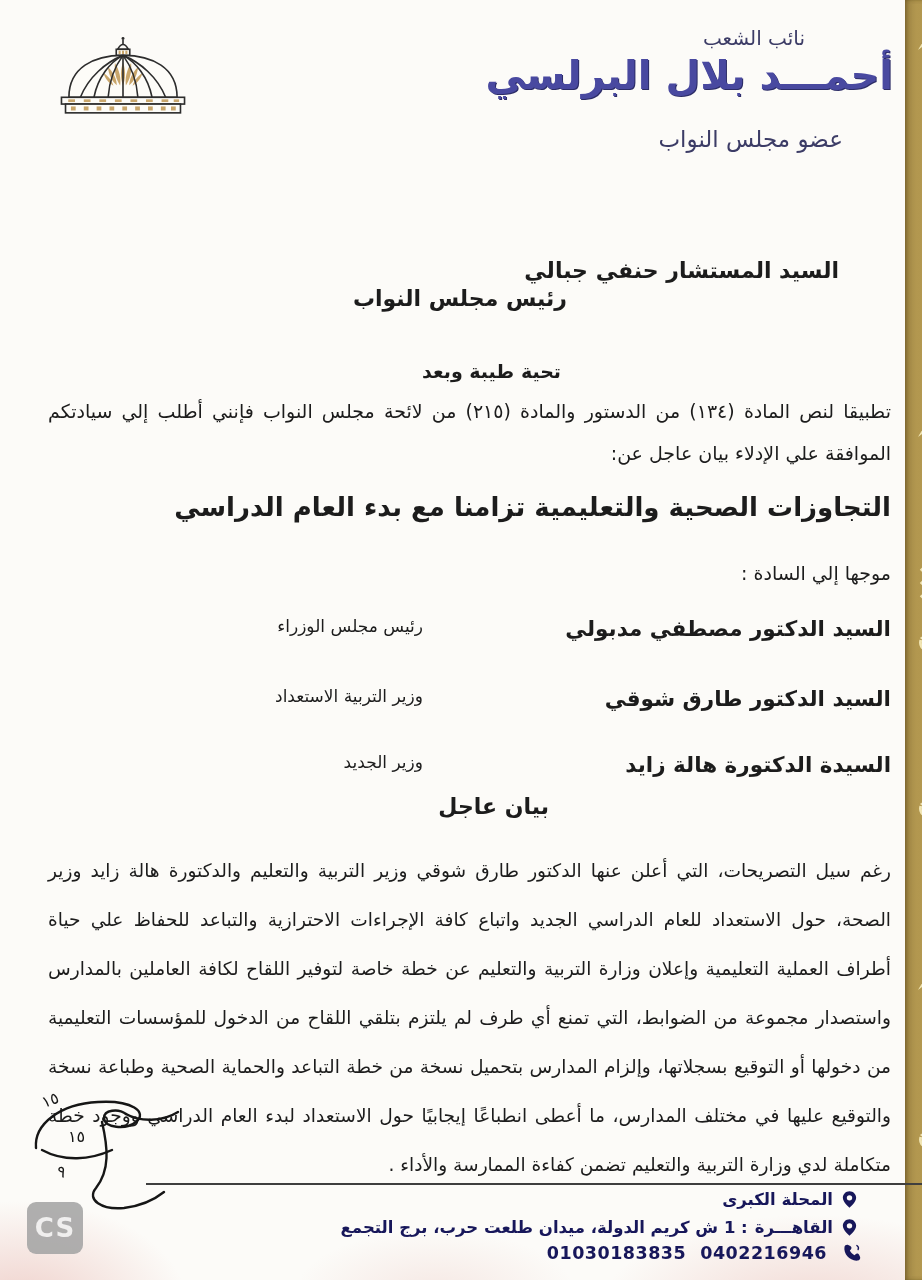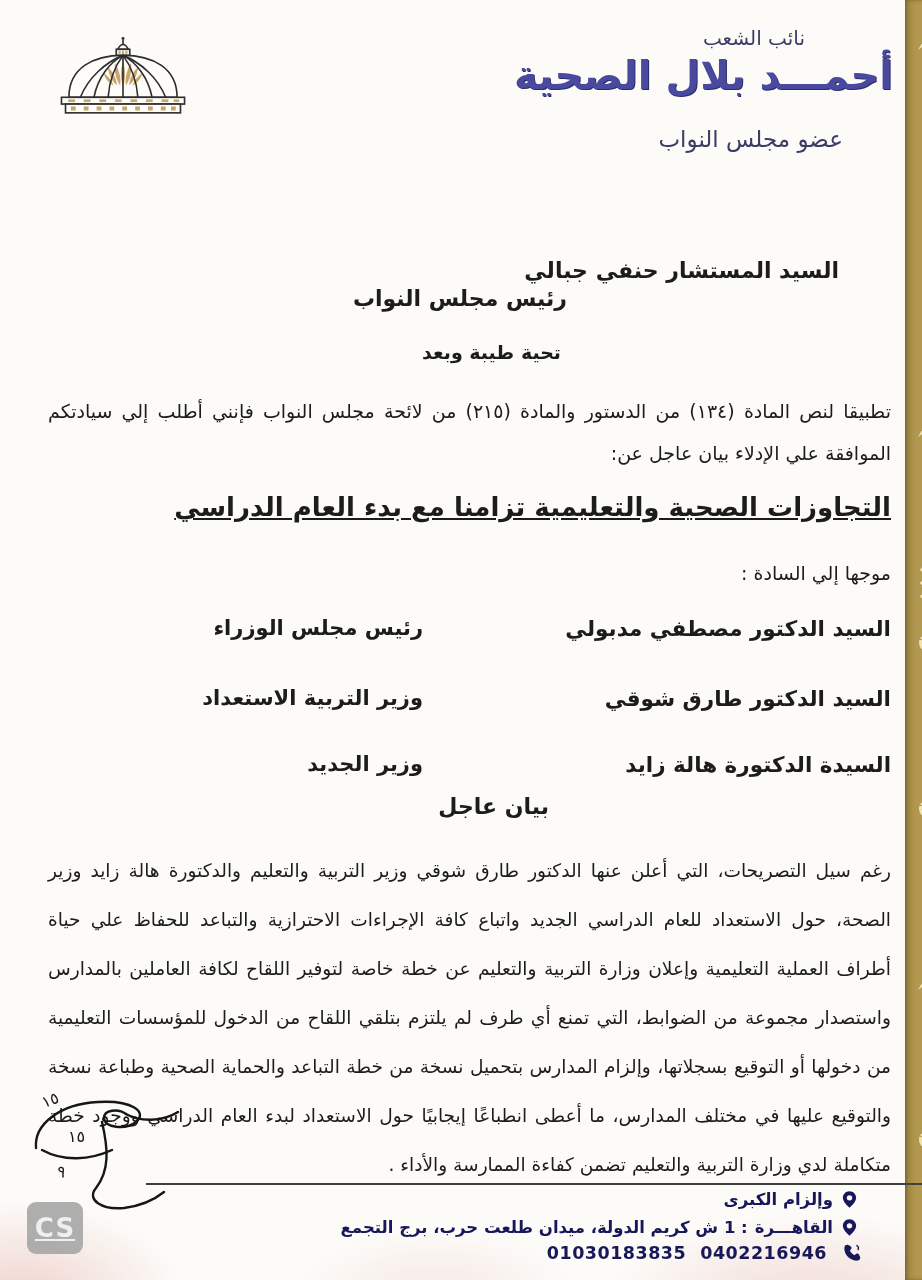--- a/index.html
+++ b/index.html
@@ -23,37 +23,37 @@
   .glyph-strip .glyph{line-height:0;}
   
   .content{position:absolute;left:0;top:0;right:62px;bottom:0;direction:rtl;z-index:4;}
   .abs{position:absolute;}
   .brand-small{font-size:20px;color:#3c3c66;}
   .brand-name{font-size:40px;font-weight:700;color:#4949a0;text-shadow:1px 1px 0 #2c2c66;letter-spacing:1px;}
   .brand-sub{font-size:23px;color:#3c3c66;}
   .bold{font-weight:700;}
   .para{text-align:justify;font-size:19px;line-height:42px;}
   .bodytext{text-align:justify;font-size:18.6px;line-height:49px;}
-  .subject{font-size:26px;font-weight:700;letter-spacing:.5px;text-decoration:underline;}
+  .subject{font-size:26px;font-weight:700;letter-spacing:.5px;}
   .row-name{font-size:21.5px;font-weight:700;}
-  .row-pos{font-size:21px;font-weight:700;text-align:right;}
+  .row-pos{font-size:17px;font-weight:400;text-align:right;}
   
   .divider{position:absolute;top:1183px;left:146px;right:0;border-top:2px solid #3f3f3f;z-index:6;}
   .office-line,.phone-line{
     position:absolute;display:flex;align-items:center;gap:7px;direction:rtl;z-index:7;
     color:#17175a;font-weight:700;font-size:16.5px;white-space:nowrap;
   }
   .phone-line{gap:14px;font-size:17.5px;letter-spacing:.5px;}
   .num{direction:ltr;unicode-bidi:bidi-override;}
   
   .wm-text{position:absolute;left:96px;top:1208px;z-index:6;font-size:36px;color:#aeaeae;opacity:.85;letter-spacing:.5px;}
   .cs-badge{
     position:absolute;left:27px;top:1202px;width:56px;height:52px;z-index:6;border-radius:9px;
     background:#a5a5a5;opacity:.88;display:flex;align-items:center;justify-content:center;
-    color:#efefef;font-size:26px;font-weight:700;letter-spacing:1px;text-decoration:underline;
+    color:#efefef;font-size:26px;font-weight:700;letter-spacing:1px;
   }
   .signature{position:absolute;left:20px;top:1078px;z-index:5;}
   .logo{position:absolute;left:52px;top:30px;z-index:4;}
 </style>
 </head>
 <body>
 
 <div class="page">
 
   <div class="glyph-strip">
@@ -222,26 +222,26 @@
         <rect x="142" y="107.5" width="7" height="6"></rect>
           <rect x="161" y="107.5" width="7" height="6"></rect>
         <rect x="176" y="107.5" width="7" height="6"></rect>
       </g>
     </g>
   </svg>
 
   <div class="content">
 
     <div class="abs brand-small" style="top:26px;right:100px;">نائب الشعب</div>
-    <div class="abs brand-name" style="top:52px;right:12px;">أحمـــد بلال الصحية</div>
+    <div class="abs brand-name" style="top:52px;right:12px;">أحمـــد بلال البرلسي</div>
     <div class="abs brand-sub" style="top:126px;right:62px;">عضو مجلس النواب</div>
 
     <div class="abs bold" style="top:214px;right:66px;font-size:22px;margin-top:44px;">السيد المستشار حنفي جبالي</div>
     <div class="abs bold" style="top:286px;right:338px;font-size:22px;margin-left:46px;">رئيس مجلس النواب</div>
-    <div class="abs bold" style="top:341px;right:344px;font-size:19px;">تحية طيبة وبعد</div>
+    <div class="abs bold" style="top:360px;right:344px;font-size:19px;">تحية طيبة وبعد</div>
 
     <div class="abs para" style="top:390px;right:14px;left:48px;">تطبيقا لنص المادة (١٣٤) من الدستور والمادة (٢١٥) من لائحة مجلس النواب فإنني أطلب إلي سيادتكم الموافقة علي الإدلاء بيان عاجل عن:</div>
 
     <div class="abs subject" style="top:492px;right:14px;">التجاوزات الصحية والتعليمية تزامنا مع بدء العام الدراسي</div>
 
     <div class="abs" style="top:562px;right:14px;font-size:19px;">موجها إلي السادة :</div>
 
     <div>
       <span class="abs row-name" style="top:616px;right:14px;">السيد الدكتور مصطفي مدبولي</span>
       <span class="abs row-pos" style="top:616px;right:482px;">رئيس مجلس الوزراء</span>
@@ -274,21 +274,21 @@
   </svg>
 
   <div class="divider"></div>
 
   <div class="office-line" style="top:1190px;right:108px;">
     <span style="line-height:0;">
       <svg width="19" height="19" viewBox="0 0 24 24" fill="#17175a">
           <path d="M12 1.5 C7.3 1.5 3.6 5.2 3.6 9.9 c0 5.8 8.4 12.6 8.4 12.6 s8.4-6.8 8.4-12.6 C20.4 5.2 16.7 1.5 12 1.5 Z M12 13.3 a3.4 3.4 0 1 1 0-6.8 a3.4 3.4 0 0 1 0 6.8 Z"></path>
         </svg>
     </span>
-    <span>وإلزام الكبرى</span>
+    <span>المحلة الكبرى</span>
   </div>
 
   <div class="office-line" style="top:1218px;right:108px;">
     <span style="line-height:0;">
       <svg width="19" height="19" viewBox="0 0 24 24" fill="#17175a">
           <path d="M12 1.5 C7.3 1.5 3.6 5.2 3.6 9.9 c0 5.8 8.4 12.6 8.4 12.6 s8.4-6.8 8.4-12.6 C20.4 5.2 16.7 1.5 12 1.5 Z M12 13.3 a3.4 3.4 0 1 1 0-6.8 a3.4 3.4 0 0 1 0 6.8 Z"></path>
         </svg>
     </span>
     <span>القاهـــرة</span>
     <span>: 1 ش كريم الدولة، ميدان طلعت حرب، برج التجمع</span>

